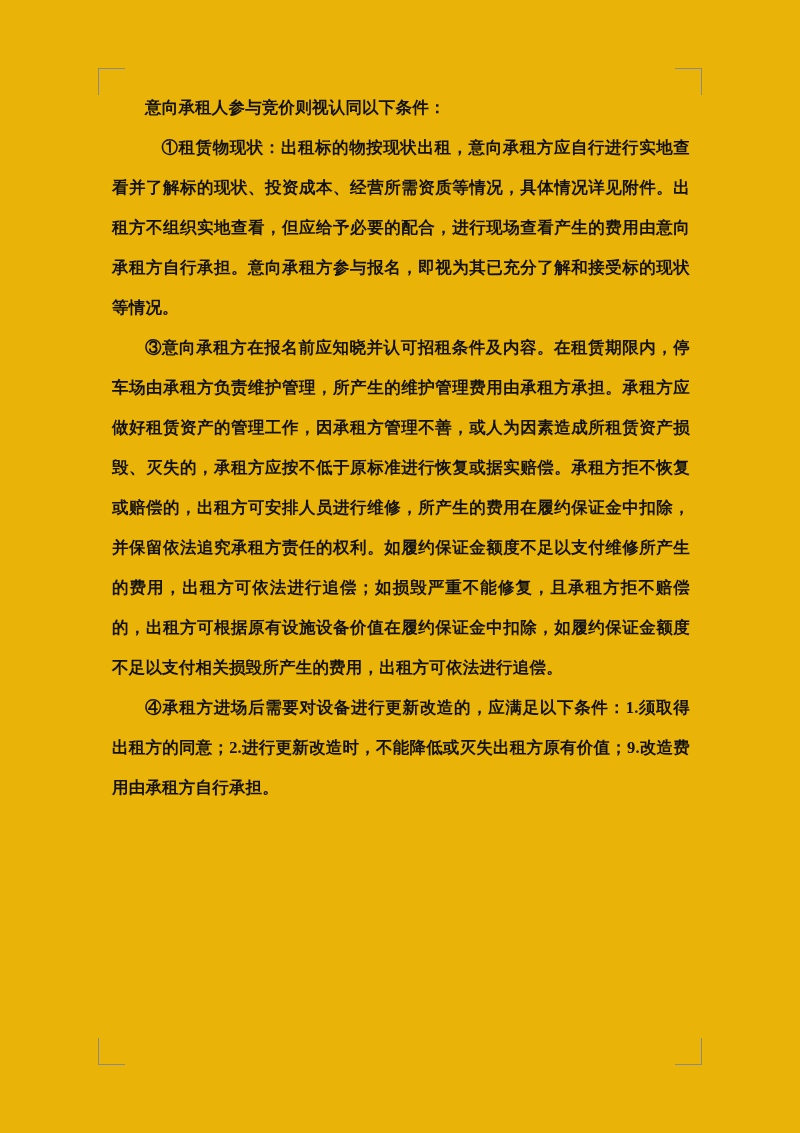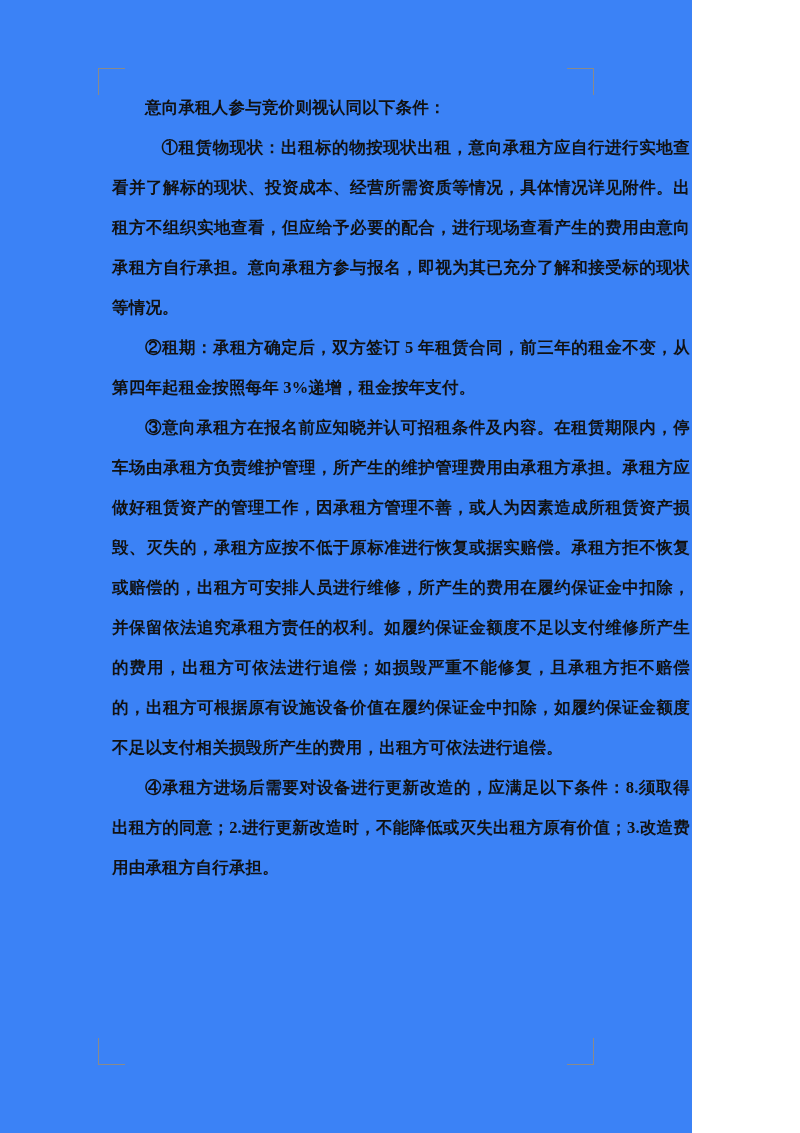--- a/index.html
+++ b/index.html
@@ -10,23 +10,23 @@
   body {
     width: 800px;
     height: 1133px;
     font-family: "Liberation Serif", "DejaVu Serif", serif;
     color: #000000;
     overflow: hidden;
   }
 
   .page {
     position: relative;
-    width: 692px;
+    width: 800px;
     height: 1133px;
-    background: #3b82f6;
+    background: #eab308;
     box-sizing: border-box;
   }
 
   
   .crop {
     position: absolute;
     width: 26px;
     height: 26px;
     border-color: #8a8a8a;
     border-style: solid;
@@ -69,18 +69,17 @@
 <div class="page">
 
   <div class="crop tl"></div>
   <div class="crop tr"></div>
   <div class="crop bl"></div>
   <div class="crop br"></div>
 
   <div class="content">
     <p class="para indent">意向承租人参与竞价则视认同以下条件：</p>
     <p class="para indent-deep">①租赁物现状：出租标的物按现状出租，意向承租方应自行进行实地查看并了解标的现状、投资成本、经营所需资质等情况，具体情况详见附件。出租方不组织实地查看，但应给予必要的配合，进行现场查看产生的费用由意向承租方自行承担。意向承租方参与报名，即视为其已充分了解和接受标的现状等情况。</p>
-    <p class="para indent">②租期：承租方确定后，双方签订 5 年租赁合同，前三年的租金不变，从第四年起租金按照每年 3%递增，租金按年支付。</p>
     <p class="para indent">③意向承租方在报名前应知晓并认可招租条件及内容。在租赁期限内，停车场由承租方负责维护管理，所产生的维护管理费用由承租方承担。承租方应做好租赁资产的管理工作，因承租方管理不善，或人为因素造成所租赁资产损毁、灭失的，承租方应按不低于原标准进行恢复或据实赔偿。承租方拒不恢复或赔偿的，出租方可安排人员进行维修，所产生的费用在履约保证金中扣除，并保留依法追究承租方责任的权利。如履约保证金额度不足以支付维修所产生的费用，出租方可依法进行追偿；如损毁严重不能修复，且承租方拒不赔偿的，出租方可根据原有设施设备价值在履约保证金中扣除，如履约保证金额度不足以支付相关损毁所产生的费用，出租方可依法进行追偿。</p>
-    <p class="para indent">④承租方进场后需要对设备进行更新改造的，应满足以下条件：8.须取得出租方的同意；2.进行更新改造时，不能降低或灭失出租方原有价值；3.改造费用由承租方自行承担。</p>
+    <p class="para indent">④承租方进场后需要对设备进行更新改造的，应满足以下条件：1.须取得出租方的同意；2.进行更新改造时，不能降低或灭失出租方原有价值；9.改造费用由承租方自行承担。</p>
   </div>
 
 </div>
 
 </body></html>

